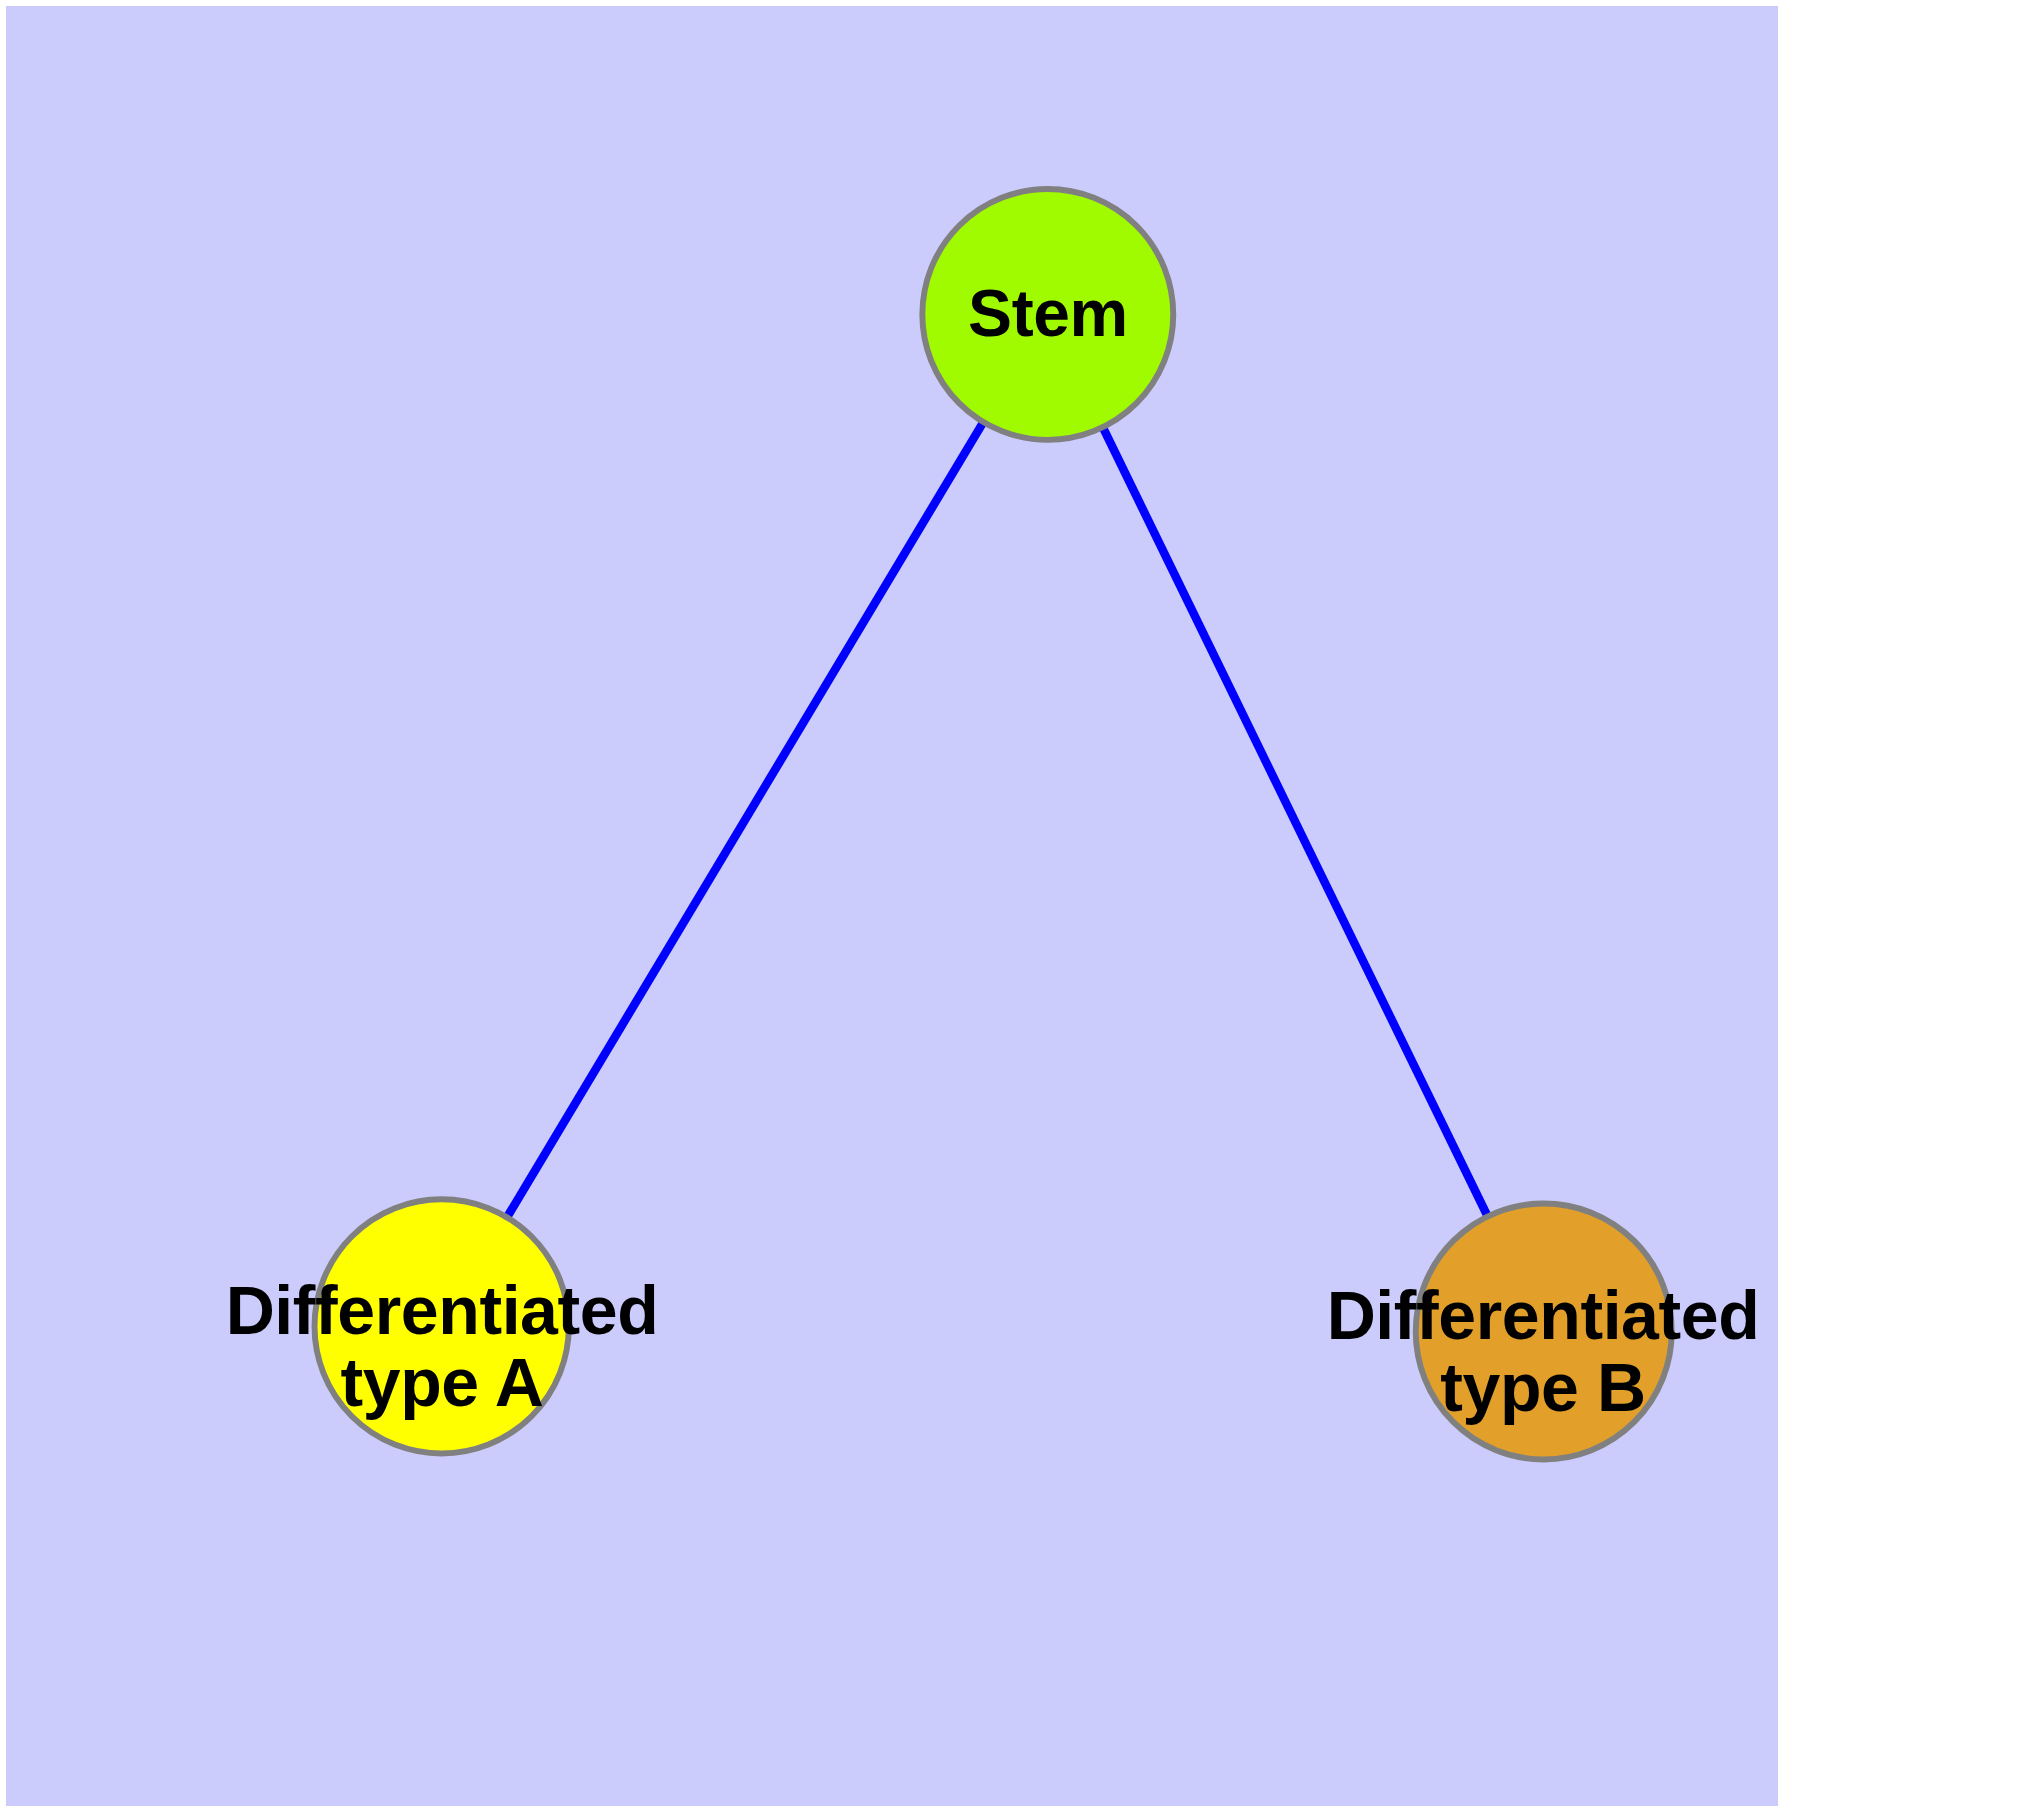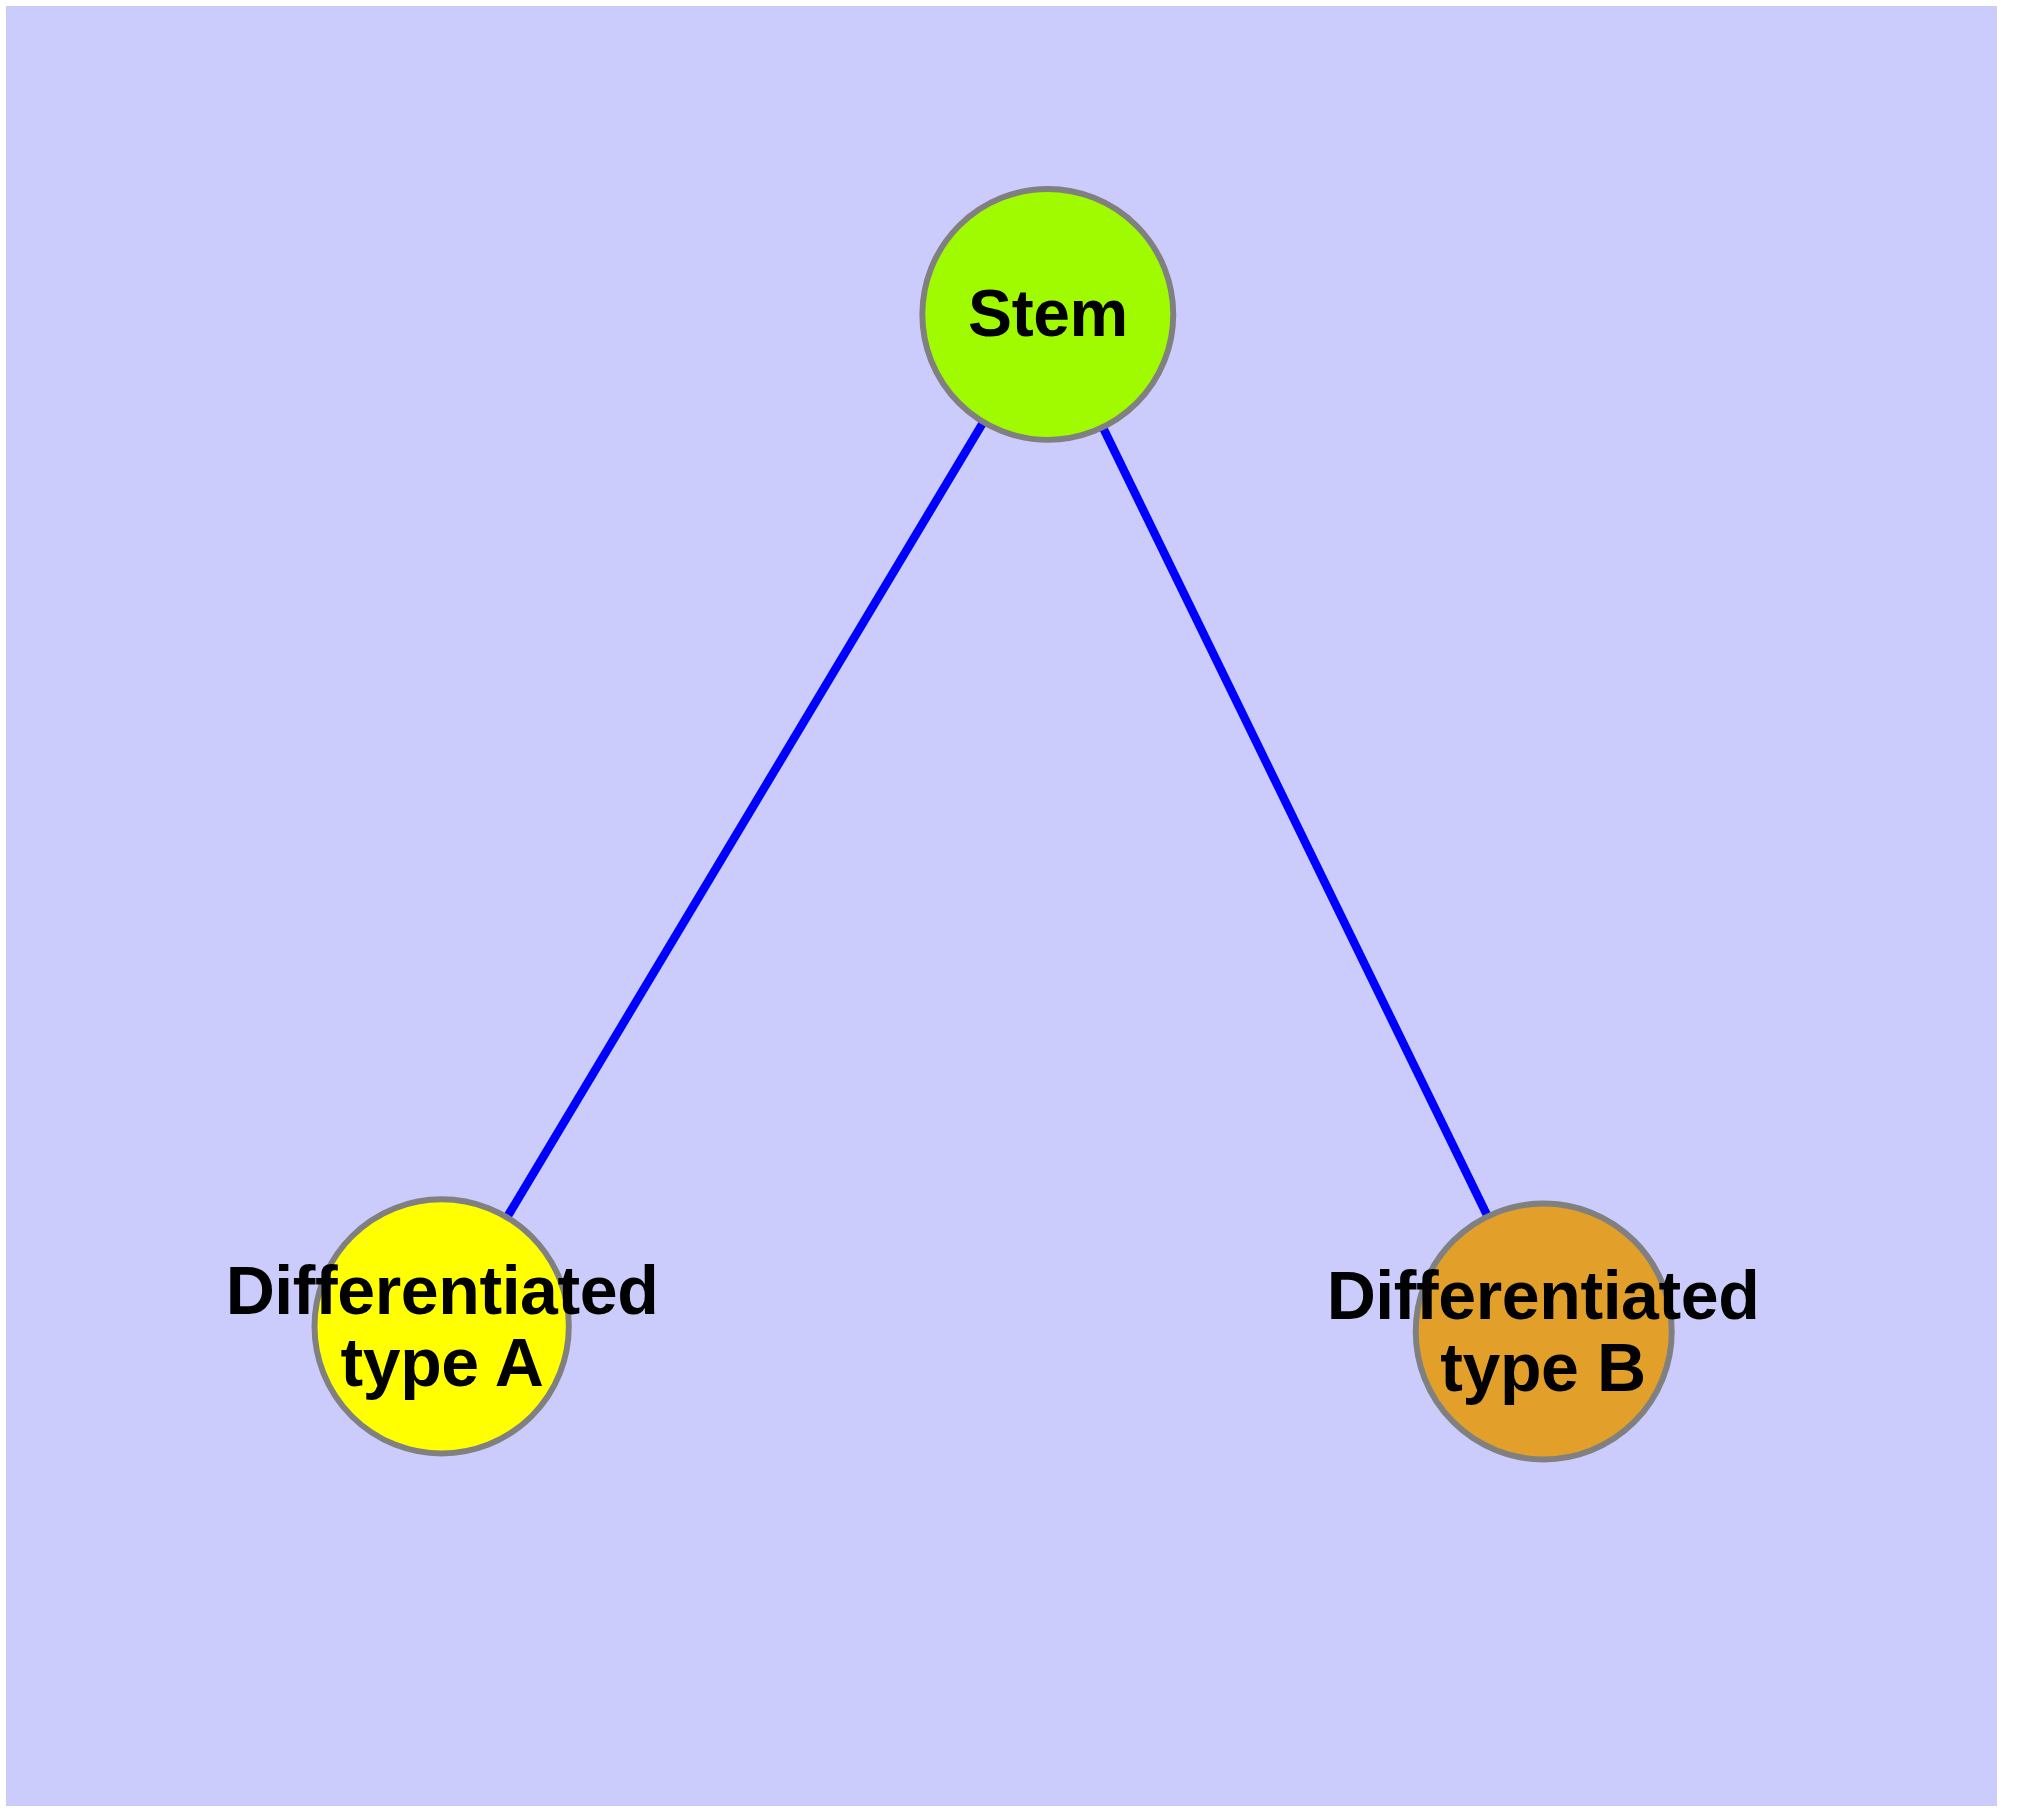--- a/index.html
+++ b/index.html
@@ -3,21 +3,21 @@
 <meta charset="utf-8">
 <title>Cell Differentiation Graph</title>
 <style>
   html, body {
     margin: 0;
     padding: 0;
     background: #ffffff;
   }
   #stage {
     position: relative;
-    width: 1997px;
+    width: 1778px;
     height: 1812px;
     background: #ffffff;
     overflow: hidden;
     font-family: "Liberation Sans", sans-serif;
   }
   #canvas-bg {
     position: absolute;
     left: 6px;
     top: 6px;
     width: 2009px;
@@ -40,20 +40,21 @@
     white-space: pre-line;
     pointer-events: none;
     transform: translate(-50%, -50%);
     letter-spacing: -0.4px;
   }
   .node-label.stem-label {
     font-size: 66px;
   }
   .node-label.child-label {
     font-size: 68px;
+    margin-top: 20px;
   }
 </style>
 </head>
 <body>
 
 <div id="stage">
 
   <div id="canvas-bg"></div>
 
   <svg id="graph-svg" viewBox="0 0 2384 2138" preserveAspectRatio="none">

